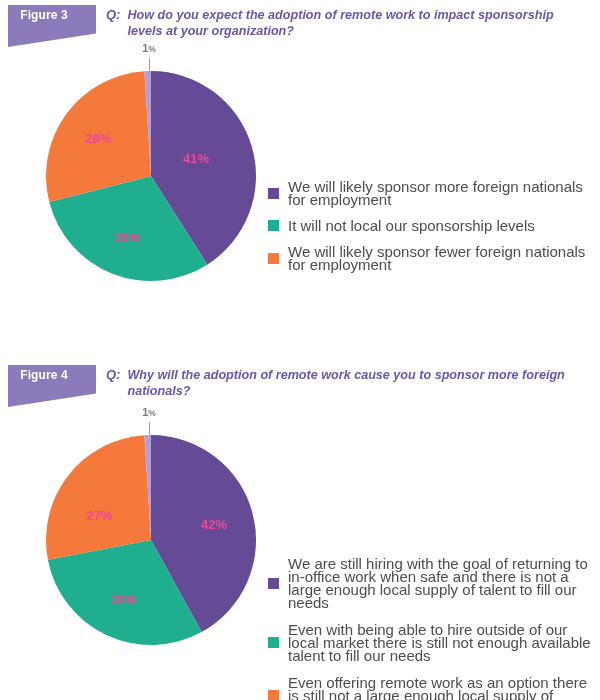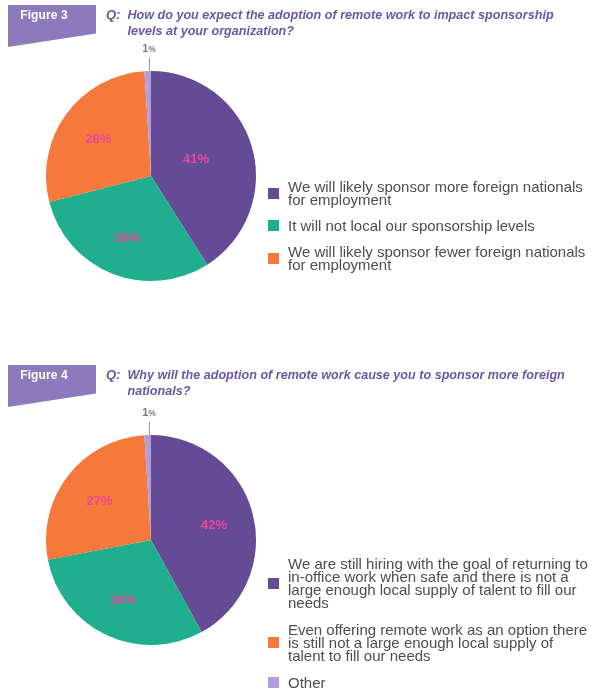--- a/index.html
+++ b/index.html
@@ -201,31 +201,35 @@
   <div class="chart-area">
     <div class="pie-holder" id="pie-holder-4">
       <svg class="pie-svg" id="pie-svg-4" width="212" height="212" viewBox="0 0 212 212">
           <path d="M 106 106 L 106 1 A 105 105 0 0 1 156.58413578068013 198.01220140460566 Z" fill="#654A96"></path>
           <path d="M 106 106 L 156.58413578068013 198.01220140460566 A 105 105 0 0 1 2.859838673487687 125.67503803150109 Z" fill="#1FAF8F"></path>
           <path d="M 106 106 L 2.859838673487687 125.67503803150109 A 105 105 0 0 1 99.40699544942203 1.2071935150314914 Z" fill="#F4793B"></path>
           <path d="M 106 106 L 99.40699544942203 1.2071935150314914 A 105 105 0 0 1 105.99999999999999 1 Z" fill="#B39DDB"></path>
         </svg>
     <div class="slice-label" style="left: 169.055px; top: 89.8103px;">42%</div>
         <div class="slice-label" style="left: 78.2818px; top: 164.904px;">30%</div>
-        <div class="slice-label" style="left: 54.5609px; top: 66px;">27%</div>
+        <div class="slice-label" style="left: 54.5609px; top: 81px;">27%</div>
         <div class="callout-line" style="left: 104px; top: -12px; height: 13px;"></div>
         <div class="callout-label" style="left: 104px; top: -22px;"><span>1</span><span class="pct">%</span></div>
       </div>
 
     <div class="legend" id="legend-4">
       <div class="legend-item">
         <span class="legend-swatch" style="background:#654A96"></span>
         <span class="legend-text">We are still hiring with the goal of returning to in-office work when safe and there is not a large enough local supply of talent to fill our needs</span>
       </div>
       <div class="legend-item">
+        <span class="legend-swatch" style="background:#1FAF8F"></span>
+        <span class="legend-text">Even with being able to hire outside of our local market there is still not enough available talent to fill our needs</span>
+      </div>
+      <div class="legend-item">
         <span class="legend-swatch" style="background:#F4793B"></span>
         <span class="legend-text">Even offering remote work as an option there is still not a large enough local supply of talent to fill our needs</span>
       </div>
       <div class="legend-item">
         <span class="legend-swatch" style="background:#B39DDB"></span>
         <span class="legend-text">Other</span>
       </div>
     </div>
   </div>
 </section>

